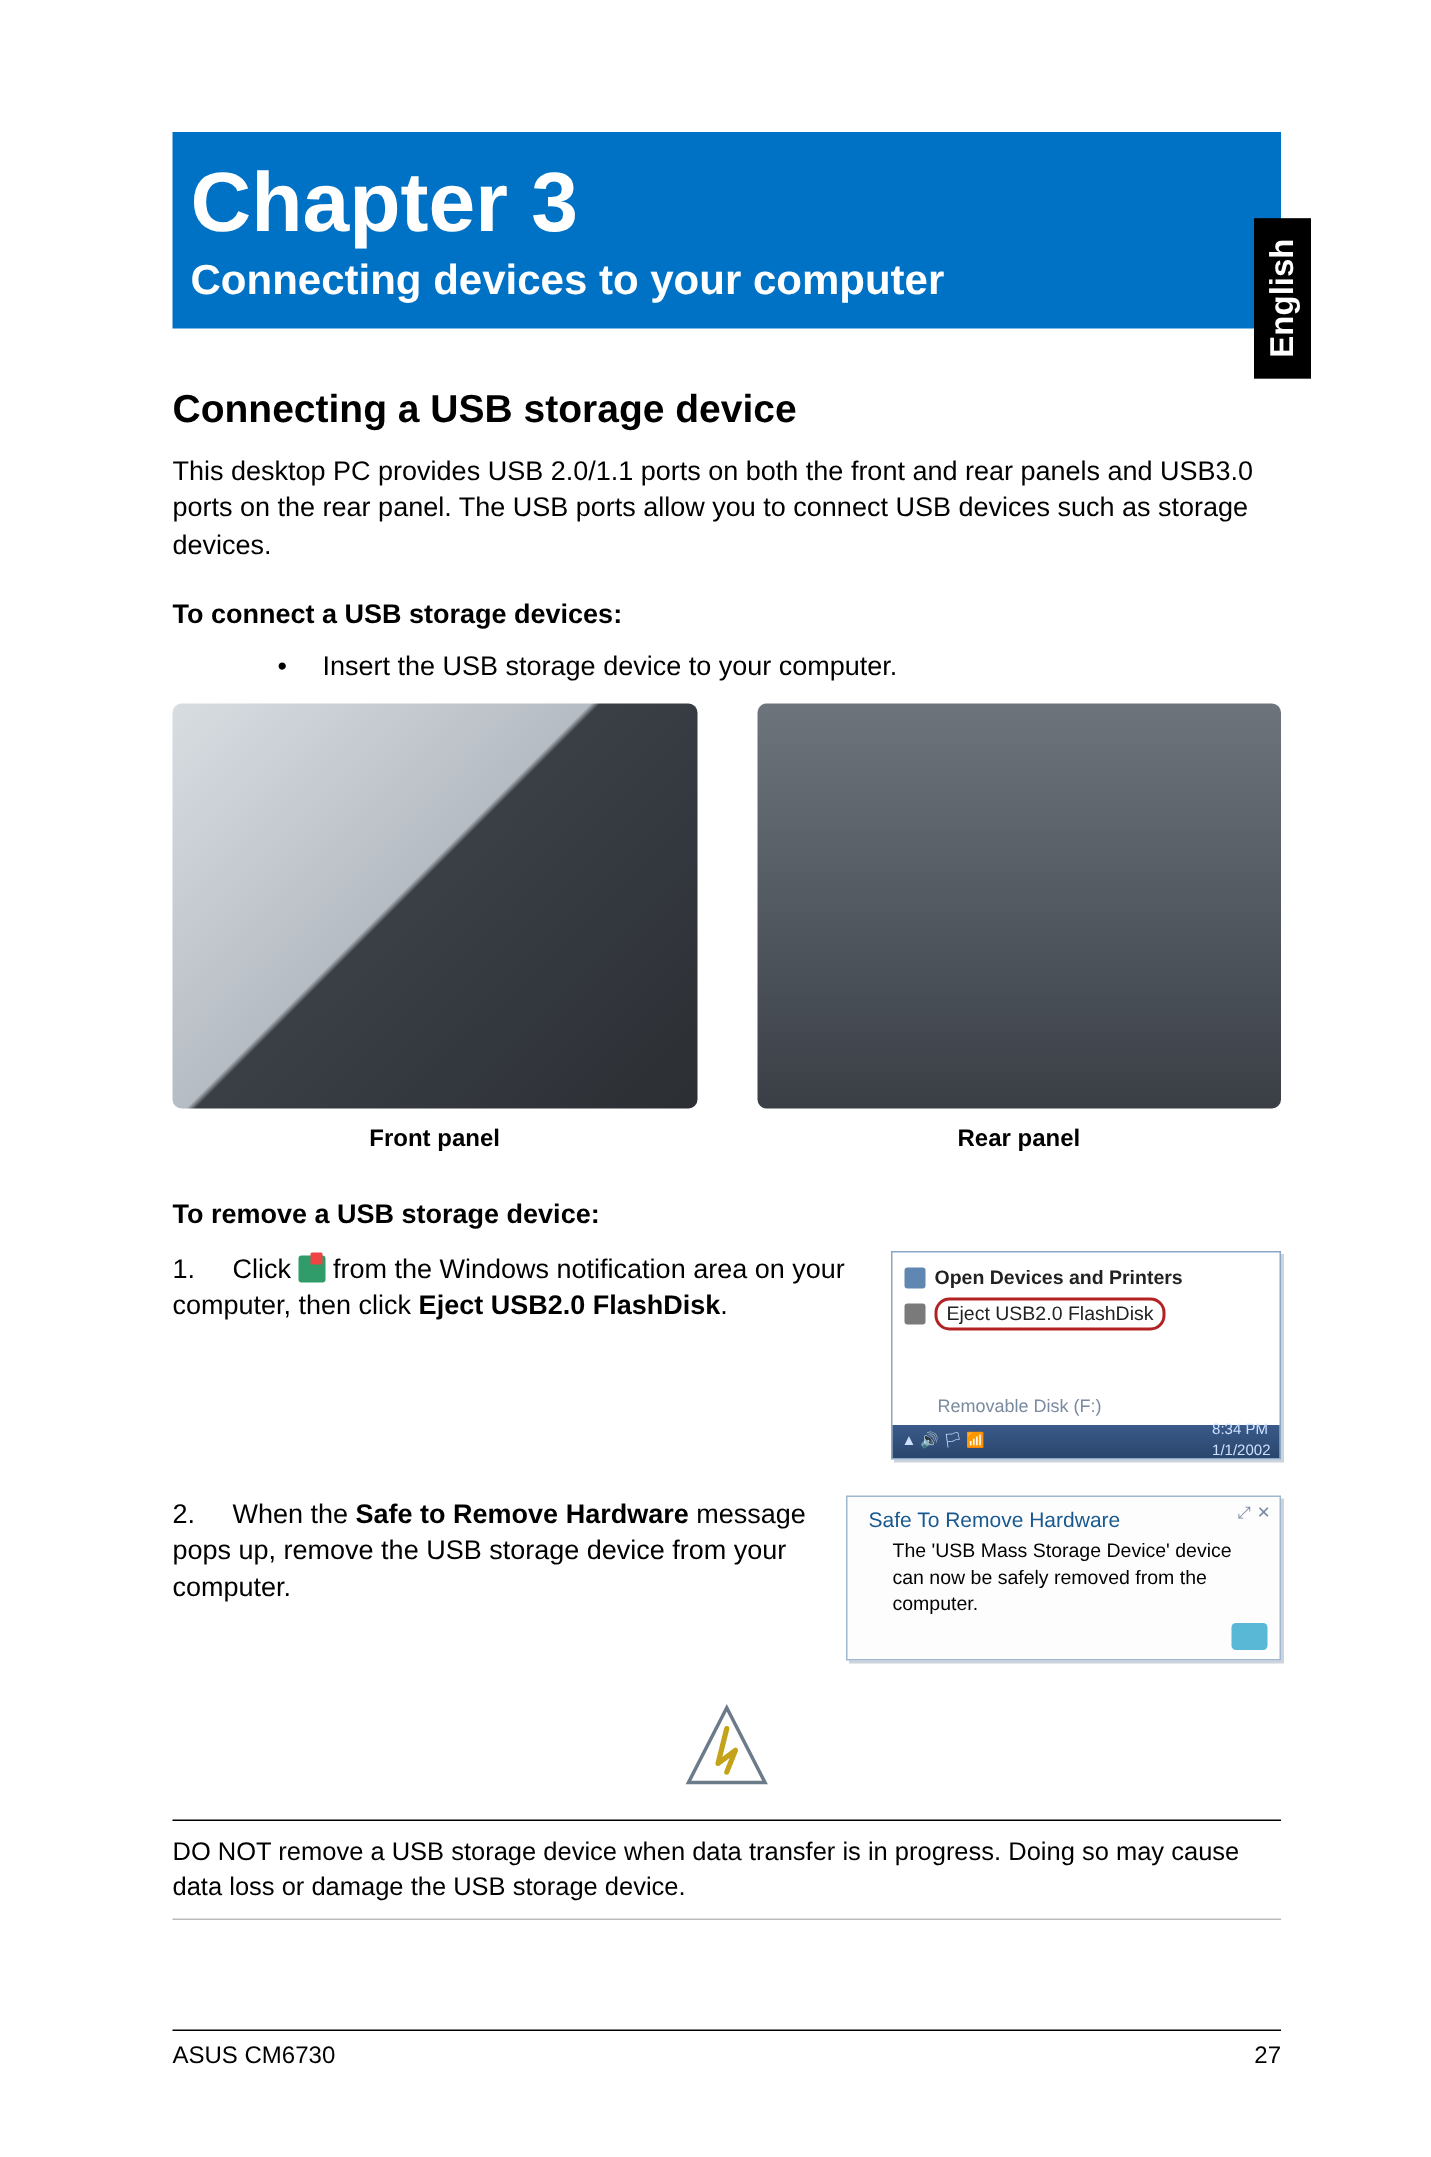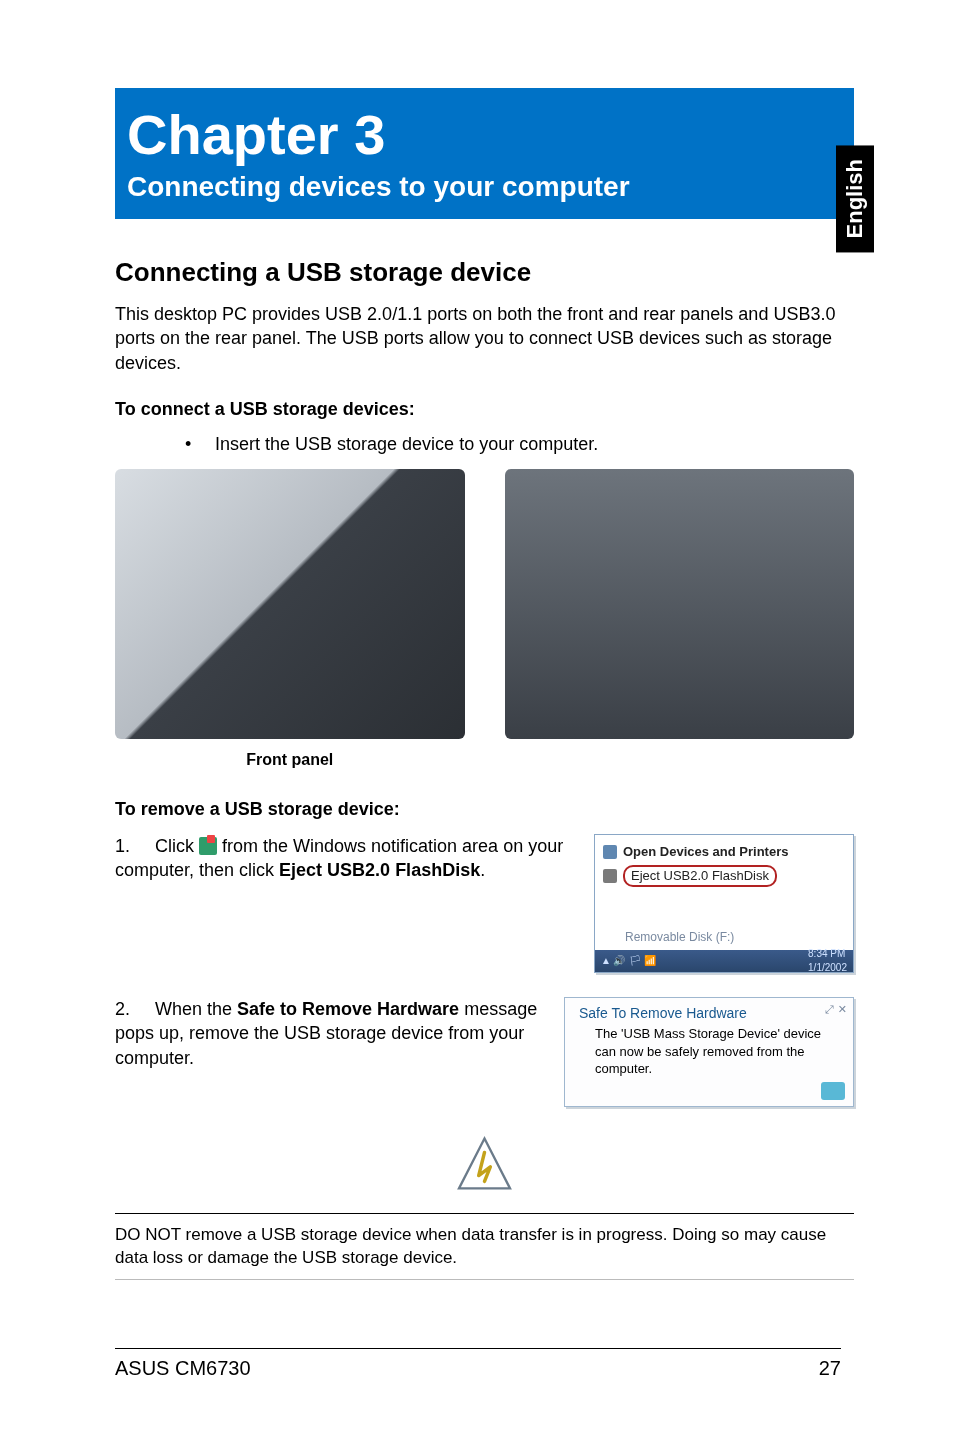--- a/index.html
+++ b/index.html
@@ -140,25 +140,25 @@
   }
   .warning-icon {
     flex:0 0 58px; height:52px; margin-top:4px;
   }
   .warning-icon svg { width:100%; height:100%; }
   .warning-text-wrap { flex:1; }
   .thin-rule { border:none; border-top:1px solid #000; margin:0 0 10px 0;}
   .thin-rule.light { border-top:1px solid #bbb; }
   .warning-text { font-size:17px; line-height:1.35; margin:0;}
   .footer {
-    position:absolute; bottom:58px; left:115px; right:113px;
+    position:absolute; bottom:58px; left:115px; right:100px;
     border-top:1px solid #000;
     display:flex; justify-content:space-between;
     padding-top:8px;
-    font-size:20px;
+    font-size:16px;
   }
 </style>
 </head>
 <body>
 
 <div class="page">
 
   <div class="lang-tab">English</div>
 
   <div class="chapter-banner">
@@ -175,20 +175,21 @@
     <span>Insert the USB storage device to your computer.</span>
   </div>
 
   <div class="illus-row">
     <div class="illus-col">
       <div class="illus-placeholder"></div>
       <div class="illus-caption">Front panel</div>
     </div>
     <div class="illus-col">
       <div class="illus-placeholder rear"></div>
+      <div class="illus-caption">Rear panel</div>
     </div>
   </div>
 
   <p class="bold-line" style="margin-top:30px;">To remove a USB storage device:</p>
 
   <div class="step-block">
     <div class="step-text-col">
       <span class="num">1.</span><span>Click </span><span class="inline-icon"></span><span> from the Windows notification area on your computer, then click </span><b>Eject USB2.0 FlashDisk</b><span>.</span>
     </div>
     <div class="step-image-col">

